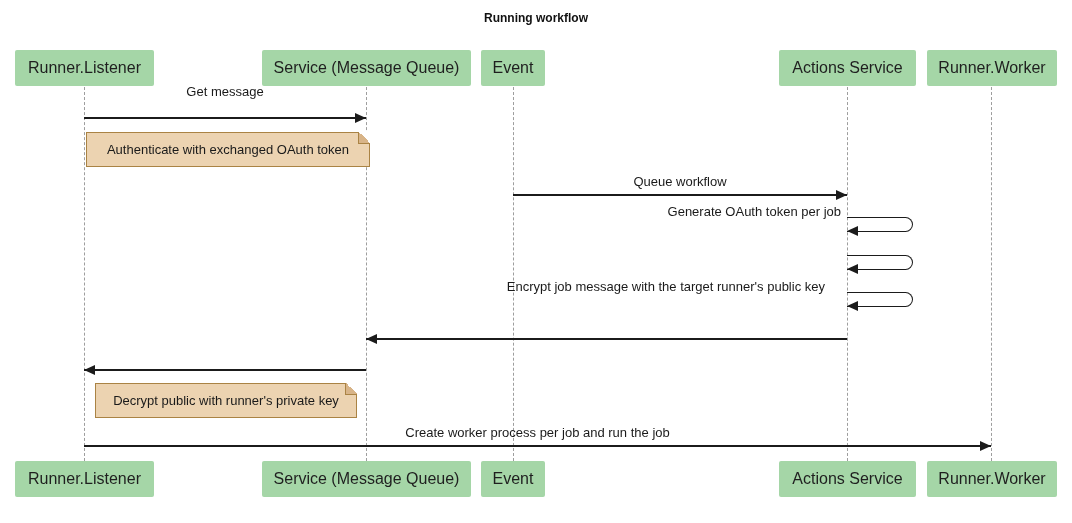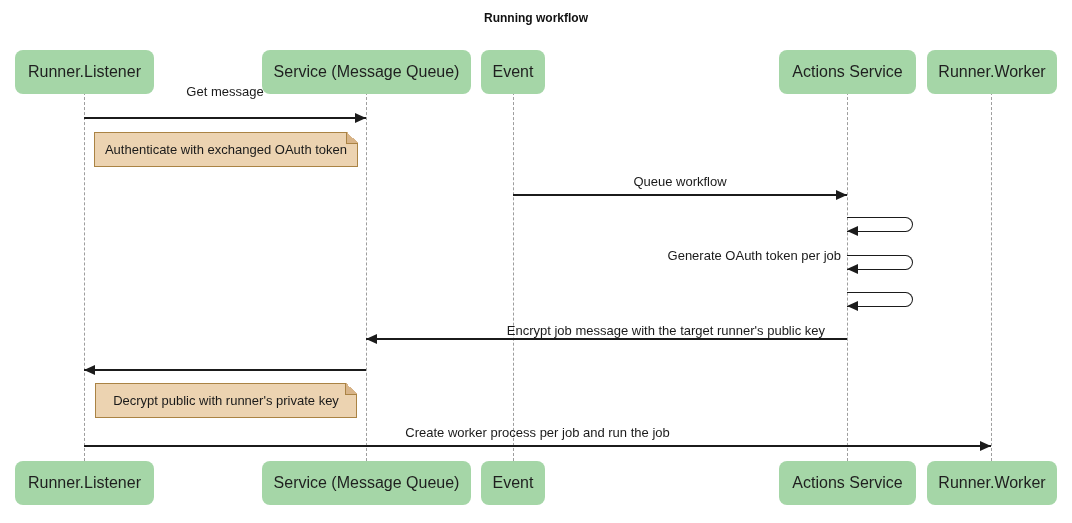--- a/index.html
+++ b/index.html
@@ -27,23 +27,23 @@
   .lifeline {
     position: absolute;
     top: 87px;
     height: 374px;
     width: 0;
     border-left: 1px dashed var(--lifeline, #9e9e9e);
     z-index: 0;
   }
   .actor {
     position: absolute;
-    height: 44px;
+    height: 36px;
     background: var(--actor-fill, #a5d6a7);
-    border-radius: 8px;
+    border-radius: 2px;
     display: flex;
     align-items: center;
     justify-content: center;
     font-size: 16px;
     color: var(--actor-text, #1f1f1f);
     z-index: 2;
     white-space: nowrap;
   }
   .actor.top { top: 50px; }
   .actor.bottom { top: 461px; }
@@ -56,21 +56,21 @@
   .msg-label {
     position: absolute;
     height: 17px;
     line-height: 17px;
     text-align: center;
     font-size: 13px;
     color: #1a1a1a;
     z-index: 1;
     white-space: nowrap;
   }
-  .msg-label.right-align { text-align: right; margin-top: 44px; }
+  .msg-label.right-align { text-align: right; }
   .arr-r {
     position: absolute;
     width: 0; height: 0;
     border-top: 5px solid transparent;
     border-bottom: 5px solid transparent;
     border-left: 11px solid var(--arrow, #1b1b1b);
     z-index: 1;
   }
   .arr-l {
     position: absolute;
@@ -136,21 +136,21 @@
   <div class="actor bottom" style="left:15px;width:139px;">Runner.Listener</div>
   <div class="actor bottom" style="left:262px;width:209px;">Service (Message Queue)</div>
   <div class="actor bottom" style="left:481px;width:64px;">Event</div>
   <div class="actor bottom" style="left:779px;width:137px;">Actions Service</div>
   <div class="actor bottom" style="left:927px;width:130px;">Runner.Worker</div>
 
   <div class="msg-label" style="left:84px;width:282px;top:83px;">Get message</div>
   <div class="msg-line" style="left:84px;width:282px;top:117px;"></div>
   <div class="arr-r" style="left:355px;top:113px;"></div>
 
-  <div class="note" style="left:94px;top:132px;width:264px;">
+  <div class="note" style="left:86px;top:132px;width:284px;">
     <span>Authenticate with exchanged OAuth token</span>
     <span class="note-fold"></span>
   </div>
 
   <div class="msg-label" style="left:513px;width:334px;top:173px;">Queue workflow</div>
   <div class="msg-line" style="left:513px;width:334px;top:194px;"></div>
   <div class="arr-r" style="left:836px;top:190px;"></div>
 
   <div class="msg-label right-align" style="left:300px;width:541px;top:203px;">Generate OAuth token per job</div>
   <div class="self-loop" style="left:847px;top:217px;"></div>

